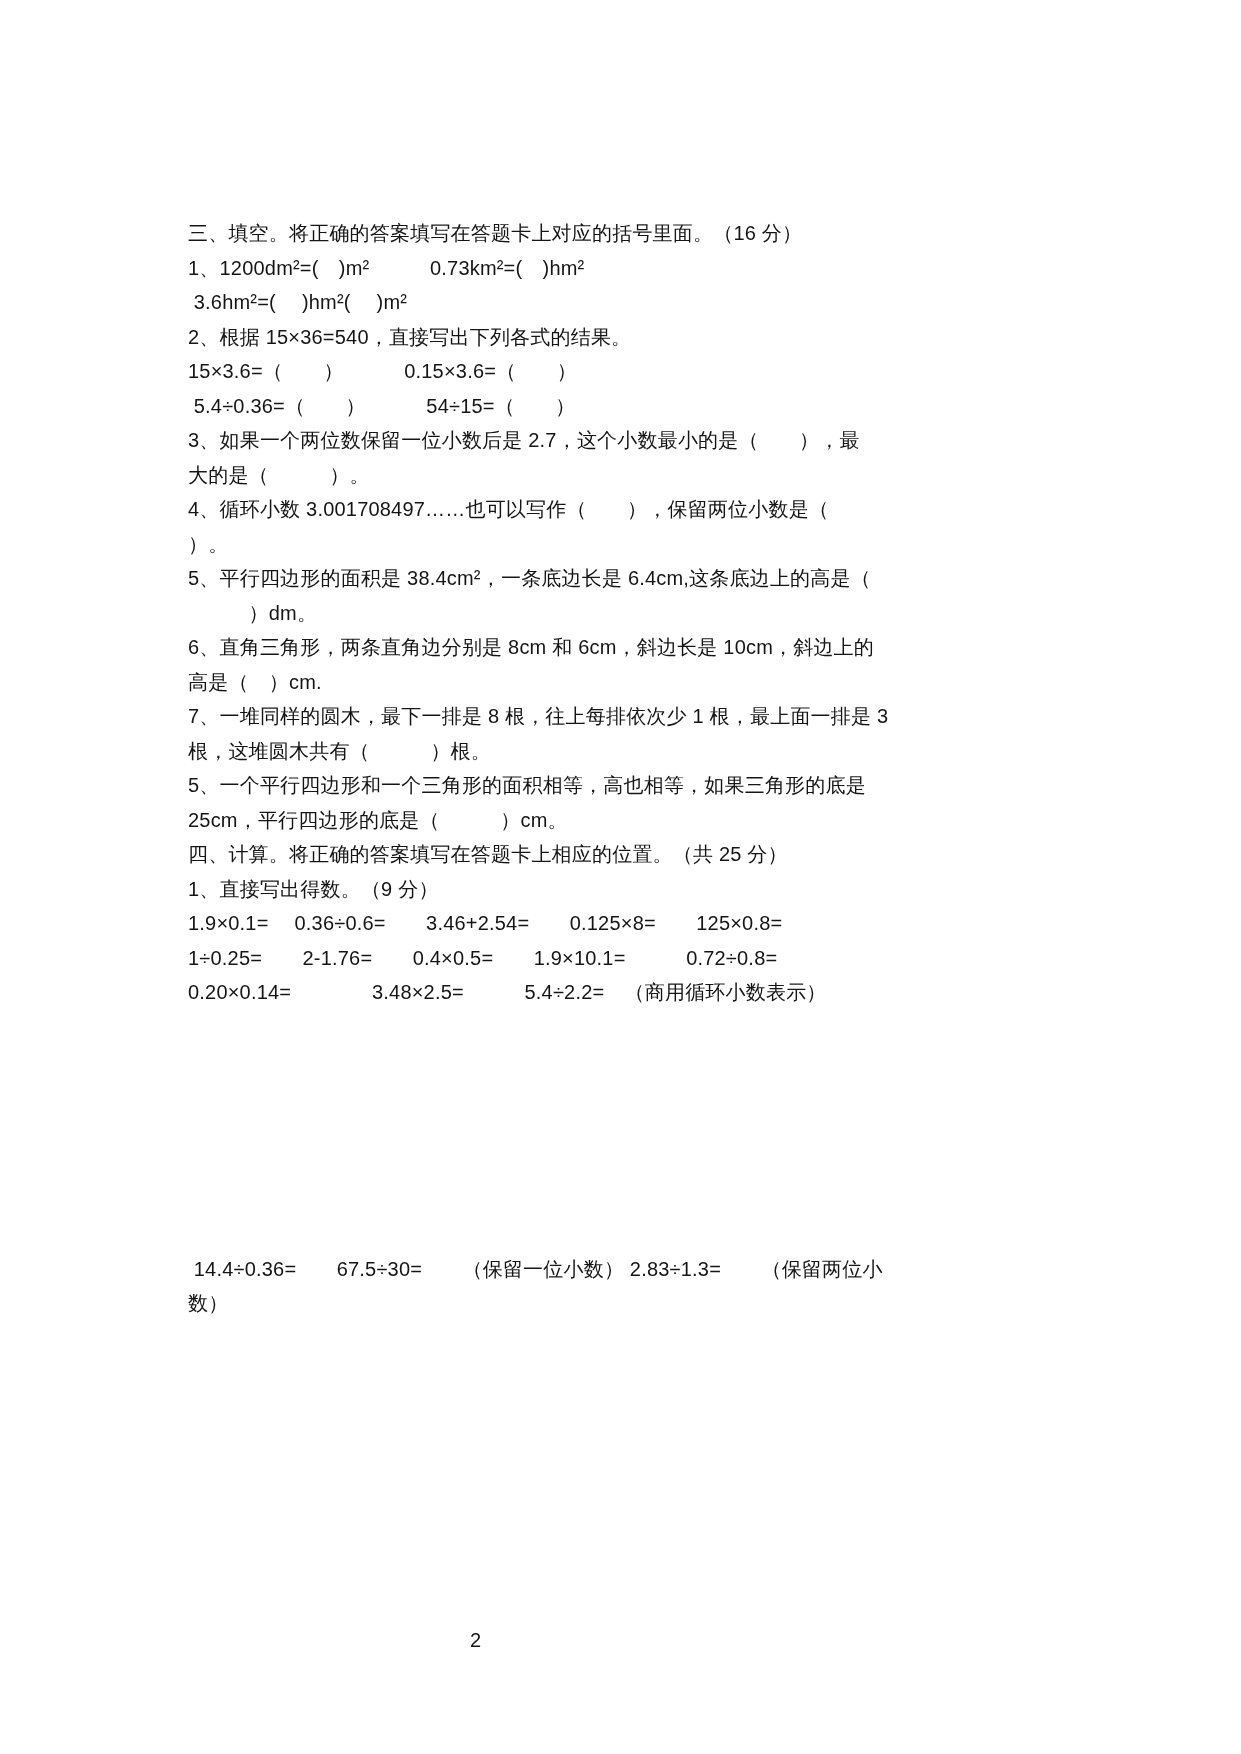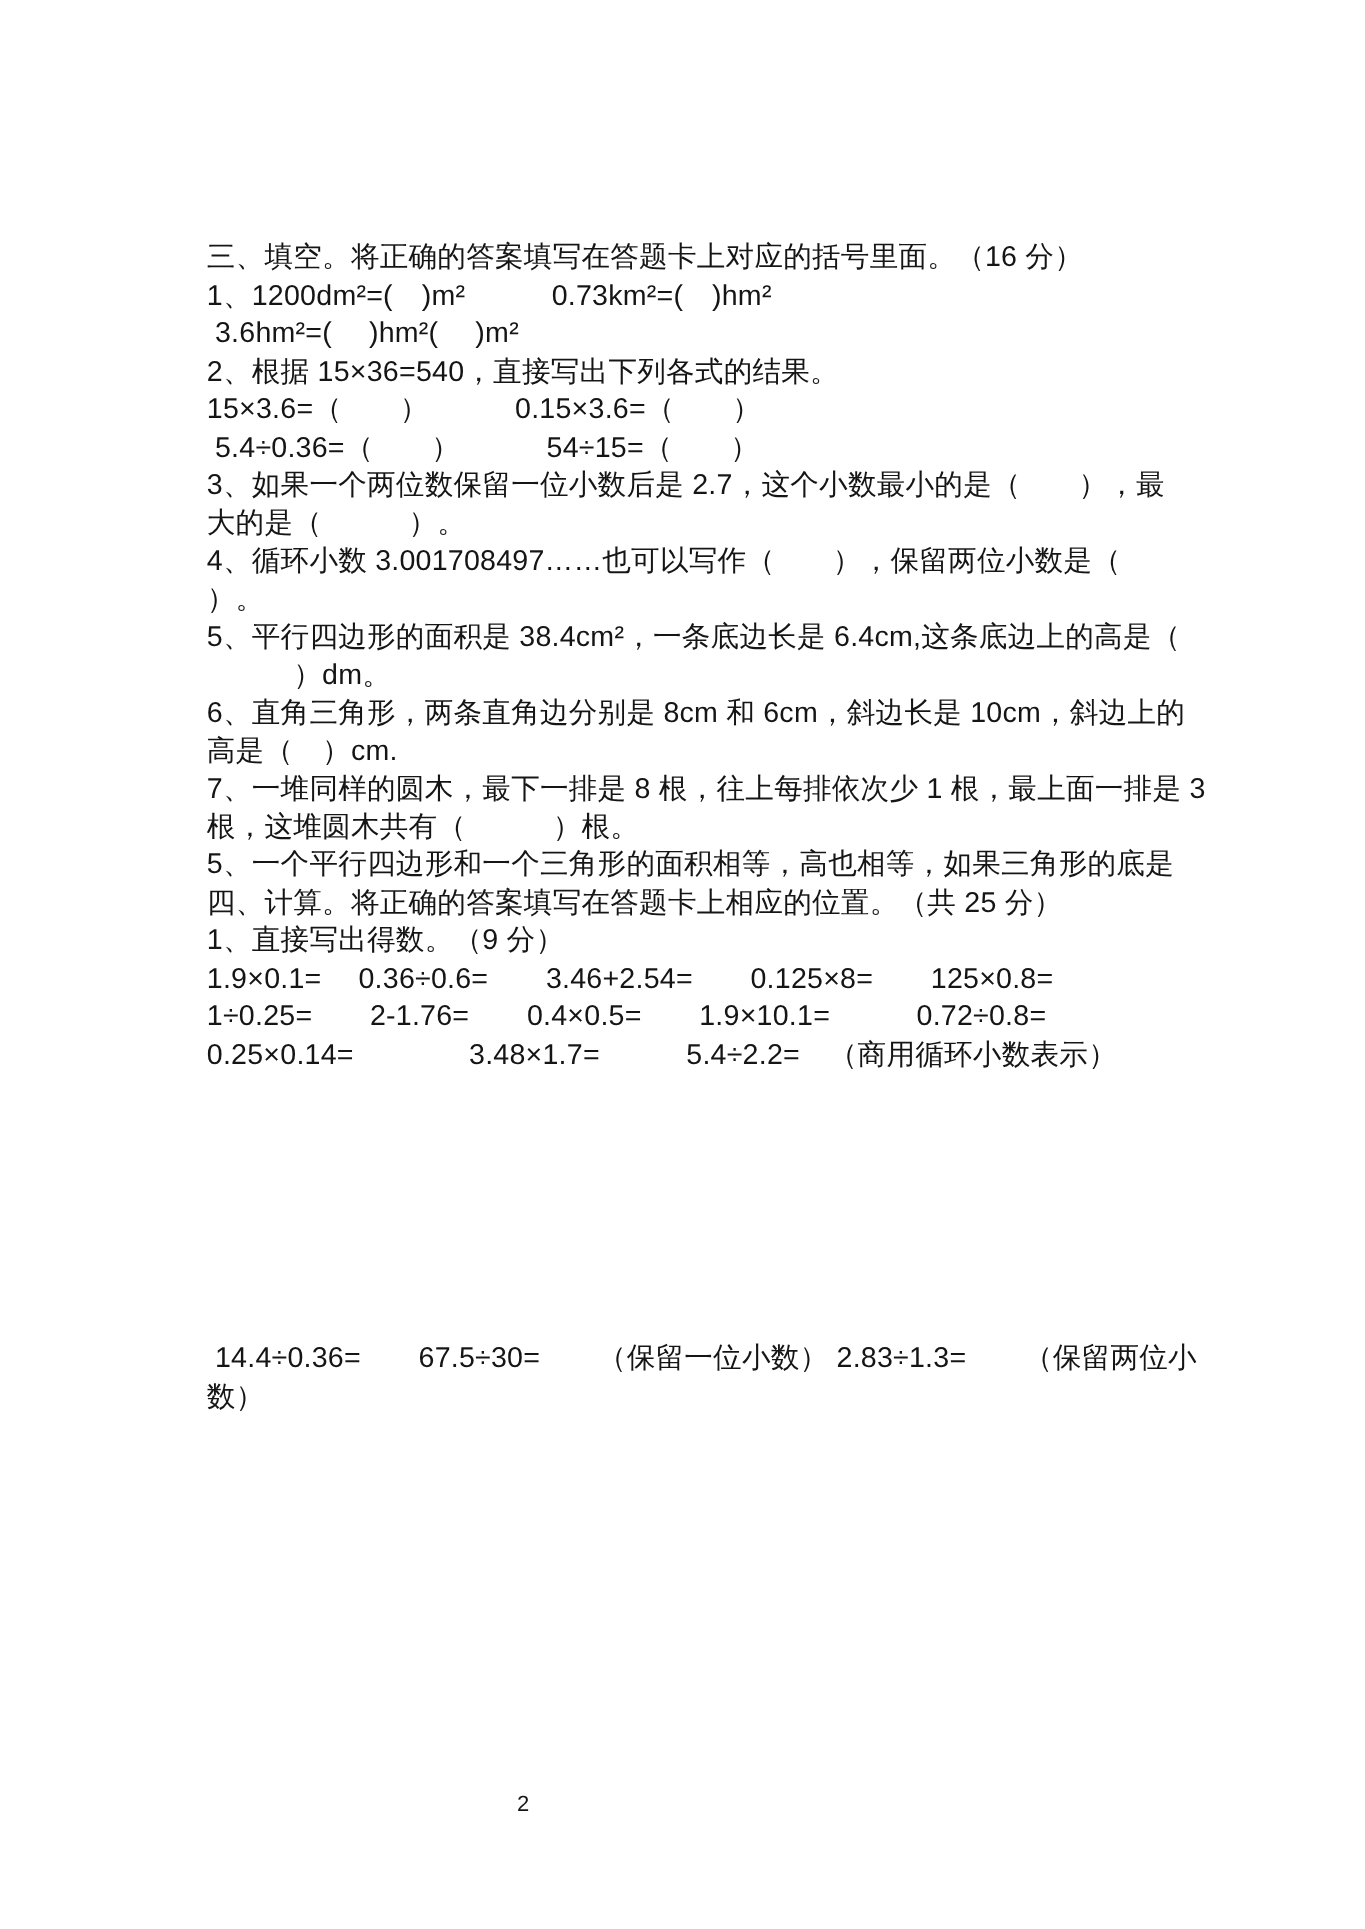--- a/index.html
+++ b/index.html
@@ -16,21 +16,21 @@
     font-family: "Liberation Sans", "DejaVu Sans", sans-serif;
     overflow: hidden;
   }
   .content {
     position: absolute;
     left: 188px;
     top: 216px;
     width: 905px;
   }
   .line {
-    font-size: 26px;
+    font-size: 20px;
     line-height: 34.5px;
     white-space: pre;
     letter-spacing: 0.2px;
   }
   .work-space {
     height: 242px;
   }
   .page-number {
     position: absolute;
     left: 470px;
@@ -55,26 +55,27 @@
     <div class="line">大的是（　　　）。</div>
     <div class="line">4、循环小数 3.001708497……也可以写作（　　），保留两位小数是（</div>
     <div class="line">）。</div>
     <div class="line">5、平行四边形的面积是 38.4cm²，一条底边长是 6.4cm,这条底边上的高是（</div>
     <div class="line">　　　）dm。</div>
     <div class="line">6、直角三角形，两条直角边分别是 8cm 和 6cm，斜边长是 10cm，斜边上的</div>
     <div class="line">高是（　）cm.</div>
     <div class="line">7、一堆同样的圆木，最下一排是 8 根，往上每排依次少 1 根，最上面一排是 3</div>
     <div class="line">根，这堆圆木共有（　　　）根。</div>
     <div class="line">5、一个平行四边形和一个三角形的面积相等，高也相等，如果三角形的底是</div>
+    <div class="line">25cm，平行四边形的底是（　　　）cm。</div>
 
     <div class="line">四、计算。将正确的答案填写在答题卡上相应的位置。（共 25 分）</div>
     <div class="line">1、直接写出得数。（9 分）</div>
     <div class="line">1.9×0.1=　 0.36÷0.6=　　3.46+2.54=　　0.125×8=　　125×0.8=</div>
     <div class="line">1÷0.25=　　2-1.76=　　0.4×0.5=　　1.9×10.1=　　　0.72÷0.8=</div>
-    <div class="line">0.25×0.14=　　　　3.48×1.7=　　　5.4÷2.2=　（商用循环小数表示）</div>
+    <div class="line">0.20×0.14=　　　　3.48×2.5=　　　5.4÷2.2=　（商用循环小数表示）</div>
 
     <div class="work-space"></div>
 
     <div class="line"> 14.4÷0.36=　　67.5÷30=　　（保留一位小数） 2.83÷1.3=　　（保留两位小</div>
     <div class="line">数）</div>
 
   </div>
 
   <div class="page-number">2</div>
 </div>

